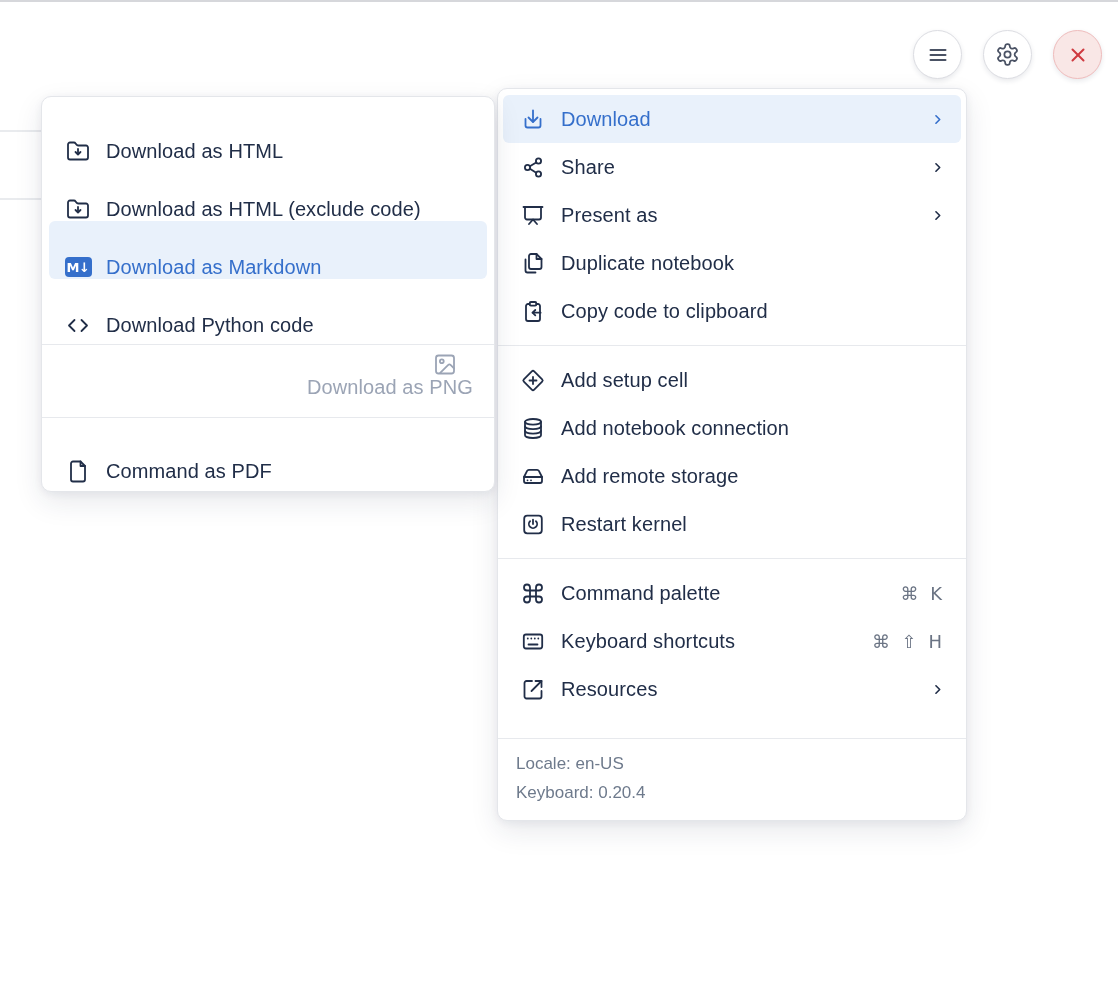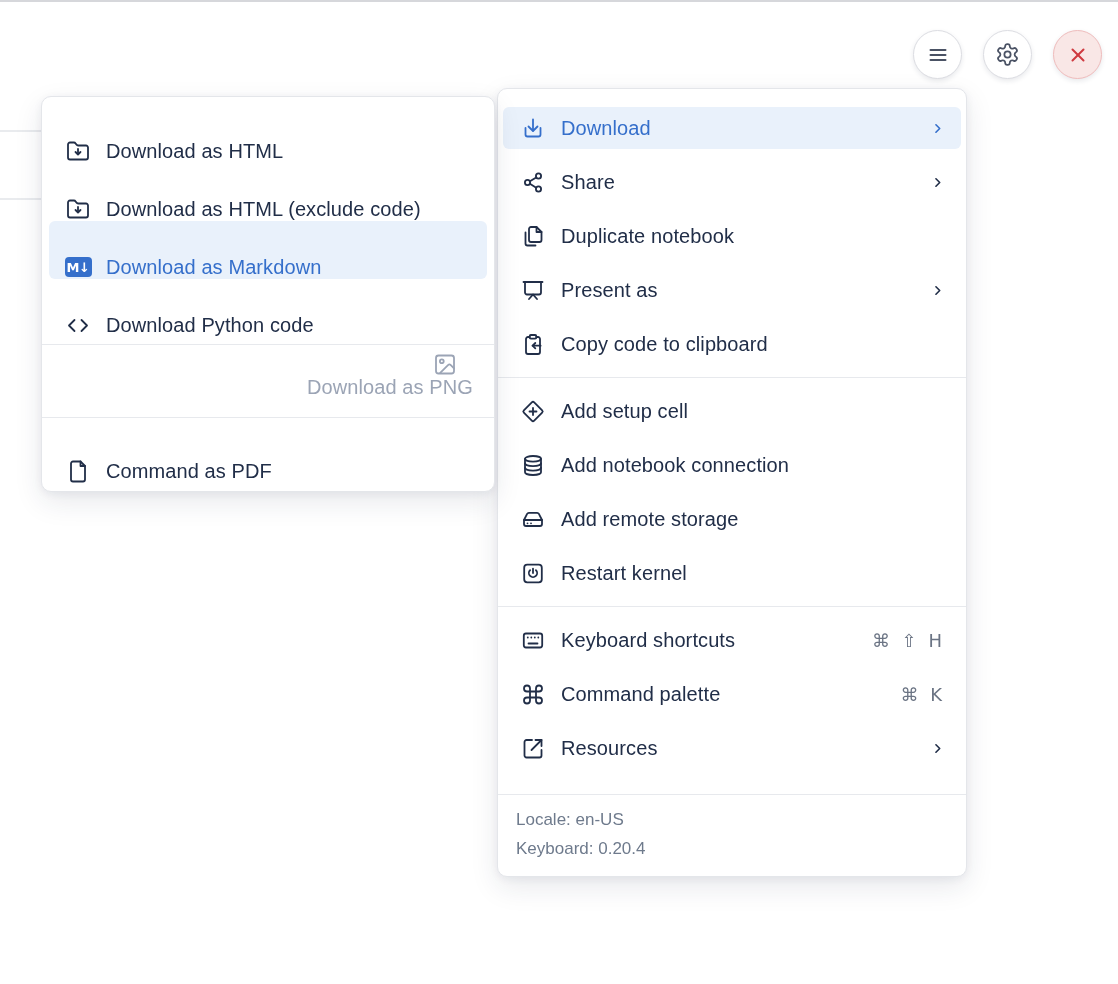--- a/index.html
+++ b/index.html
@@ -30,21 +30,21 @@
     box-sizing:border-box;
   }
   .submenu-panel{left:41px;top:96px;width:454px;padding:8px 0;z-index:30;}
   .main-panel{left:497px;top:88px;width:470px;padding:6px 0 0 0;z-index:20;}
 
   .mi{
     display:flex;align-items:center;color:#212e48;font-size:20px;letter-spacing:.1px;
     border-radius:6px;cursor:pointer;box-sizing:border-box;
   }
   .submenu-panel .mi{height:58px;margin:0 7px;padding:0 14px 0 17px;align-items:flex-end;}
-  .main-panel .mi{height:42px;margin:12px 5px;padding:0 16px 0 18px;}
+  .main-panel .mi{height:48px;margin:0 5px;padding:0 16px 0 18px;}
   .mi.highlighted{background:#e9f1fb;color:#356fcb;}
   .mi.disabled{color:#9ba4b5;cursor:default;flex-direction:column;}
   .ic{width:24px;height:24px;display:flex;align-items:center;justify-content:center;
       margin-right:16px;flex:0 0 24px;}
   .lbl{white-space:nowrap;}
   .chev{margin-left:auto;display:flex;align-items:center;}
   .shortcut{
     margin-left:auto;color:#6b7484;font-size:18px;letter-spacing:3px;
     font-family:"DejaVu Sans",sans-serif;white-space:nowrap;
   }
@@ -200,47 +200,47 @@
     <span class="chev">
       <svg width="15" height="15" viewBox="0 0 24 24" fill="none" stroke="currentColor" stroke-width="2.6" stroke-linecap="round" stroke-linejoin="round">
           <path d="m9.5 18 6-6-6-6"></path>
         </svg>
     </span>
   </div>
 
   <div class="mi">
     <span class="ic">
       <svg width="25" height="25" viewBox="0 0 24 24" fill="none" stroke="currentColor" stroke-width="1.8" stroke-linecap="round" stroke-linejoin="round">
-          <path d="M15.5 2.5H10a2 2 0 0 0-2 2v11a2 2 0 0 0 2 2h8.5a2 2 0 0 0 2-2V7.5l-5-5Z"></path>
-          <path d="M15.5 2.5v5h5"></path>
-          <path d="M4.5 8v11a2 2 0 0 0 2 2h8"></path>
-        </svg>
-    </span>
-    <span class="lbl">Duplicate notebook</span>
-  </div>
-
-  <div class="mi">
-    <span class="ic">
-      <svg width="25" height="25" viewBox="0 0 24 24" fill="none" stroke="currentColor" stroke-width="1.8" stroke-linecap="round" stroke-linejoin="round">
           <path d="M2.5 3.5h19"></path>
           <path d="M20 3.5V14a2 2 0 0 1-2 2H6a2 2 0 0 1-2-2V3.5"></path>
           <path d="m8 20.5 4-4.5 4 4.5"></path>
         </svg>
     </span>
     <span class="lbl">Present as</span>
     <span class="chev">
       <svg width="15" height="15" viewBox="0 0 24 24" fill="none" stroke="currentColor" stroke-width="2.6" stroke-linecap="round" stroke-linejoin="round">
           <path d="m9.5 18 6-6-6-6"></path>
         </svg>
     </span>
   </div>
 
   <div class="mi">
     <span class="ic">
       <svg width="25" height="25" viewBox="0 0 24 24" fill="none" stroke="currentColor" stroke-width="1.8" stroke-linecap="round" stroke-linejoin="round">
+          <path d="M15.5 2.5H10a2 2 0 0 0-2 2v11a2 2 0 0 0 2 2h8.5a2 2 0 0 0 2-2V7.5l-5-5Z"></path>
+          <path d="M15.5 2.5v5h5"></path>
+          <path d="M4.5 8v11a2 2 0 0 0 2 2h8"></path>
+        </svg>
+    </span>
+    <span class="lbl">Duplicate notebook</span>
+  </div>
+
+  <div class="mi">
+    <span class="ic">
+      <svg width="25" height="25" viewBox="0 0 24 24" fill="none" stroke="currentColor" stroke-width="1.8" stroke-linecap="round" stroke-linejoin="round">
           <rect x="8.7" y="2.5" width="6.6" height="3.6" rx="1.2"></rect>
           <path d="M8.7 4.5H7a2 2 0 0 0-2 2v13a2 2 0 0 0 2 2h10a2 2 0 0 0 2-2v-13a2 2 0 0 0-2-2h-1.7"></path>
           <path d="M19.6 13.2h-8"></path>
           <path d="m14.3 10.5-2.7 2.7 2.7 2.7"></path>
         </svg>
     </span>
     <span class="lbl">Copy code to clipboard</span>
   </div>
 
   <div class="sep"></div>
@@ -285,49 +285,49 @@
       <svg width="25" height="25" viewBox="0 0 24 24" fill="none" stroke="currentColor" stroke-width="1.8" stroke-linecap="round" stroke-linejoin="round">
           <rect x="3.2" y="3.2" width="17.6" height="17.6" rx="3"></rect>
           <path d="M12 7.2v4.3"></path>
           <path d="M14.9 8.6a4.1 4.1 0 1 1-5.8 0"></path>
         </svg>
     </span>
     <span class="lbl">Restart kernel</span>
   </div>
 
   <div class="sep"></div>
+
+  <div class="mi">
+    <span class="ic">
+      <svg width="25" height="25" viewBox="0 0 24 24" fill="none" stroke="currentColor" stroke-width="1.8" stroke-linecap="round" stroke-linejoin="round">
+          <path d="M15 6v12a3 3 0 1 0 3-3H6a3 3 0 1 0 3 3V6a3 3 0 1 0-3 3h12a3 3 0 1 0-3-3"></path>
+        </svg>
+    </span>
+    <span class="lbl">Command palette</span>
+    <span class="shortcut">⌘ K</span>
+  </div>
 
   <div class="mi">
     <span class="ic">
       <svg width="25" height="25" viewBox="0 0 24 24" fill="none" stroke="currentColor" stroke-width="1.8" stroke-linecap="round" stroke-linejoin="round">
           <rect x="2.8" y="5" width="18.4" height="14" rx="2.2"></rect>
           <path d="M6.8 9h.01"></path>
           <path d="M10.3 9h.01"></path>
           <path d="M13.8 9h.01"></path>
           <path d="M17.3 9h.01"></path>
           <path d="M7.5 15h9"></path>
         </svg>
     </span>
     <span class="lbl">Keyboard shortcuts</span>
     <span class="shortcut">⌘ ⇧ H</span>
   </div>
 
   <div class="mi">
     <span class="ic">
       <svg width="25" height="25" viewBox="0 0 24 24" fill="none" stroke="currentColor" stroke-width="1.8" stroke-linecap="round" stroke-linejoin="round">
-          <path d="M15 6v12a3 3 0 1 0 3-3H6a3 3 0 1 0 3 3V6a3 3 0 1 0-3 3h12a3 3 0 1 0-3-3"></path>
-        </svg>
-    </span>
-    <span class="lbl">Command palette</span>
-    <span class="shortcut">⌘ K</span>
-  </div>
-
-  <div class="mi">
-    <span class="ic">
-      <svg width="25" height="25" viewBox="0 0 24 24" fill="none" stroke="currentColor" stroke-width="1.8" stroke-linecap="round" stroke-linejoin="round">
           <path d="M20.5 13.5V19a2 2 0 0 1-2 2H5.5a2 2 0 0 1-2-2V5.5a2 2 0 0 1 2-2H11"></path>
           <path d="M14.5 3.5h6v6"></path>
           <path d="M10.5 13.5 20.5 3.5"></path>
         </svg>
     </span>
     <span class="lbl">Resources</span>
     <span class="chev">
       <svg width="15" height="15" viewBox="0 0 24 24" fill="none" stroke="currentColor" stroke-width="2.6" stroke-linecap="round" stroke-linejoin="round">
           <path d="m9.5 18 6-6-6-6"></path>
         </svg>

